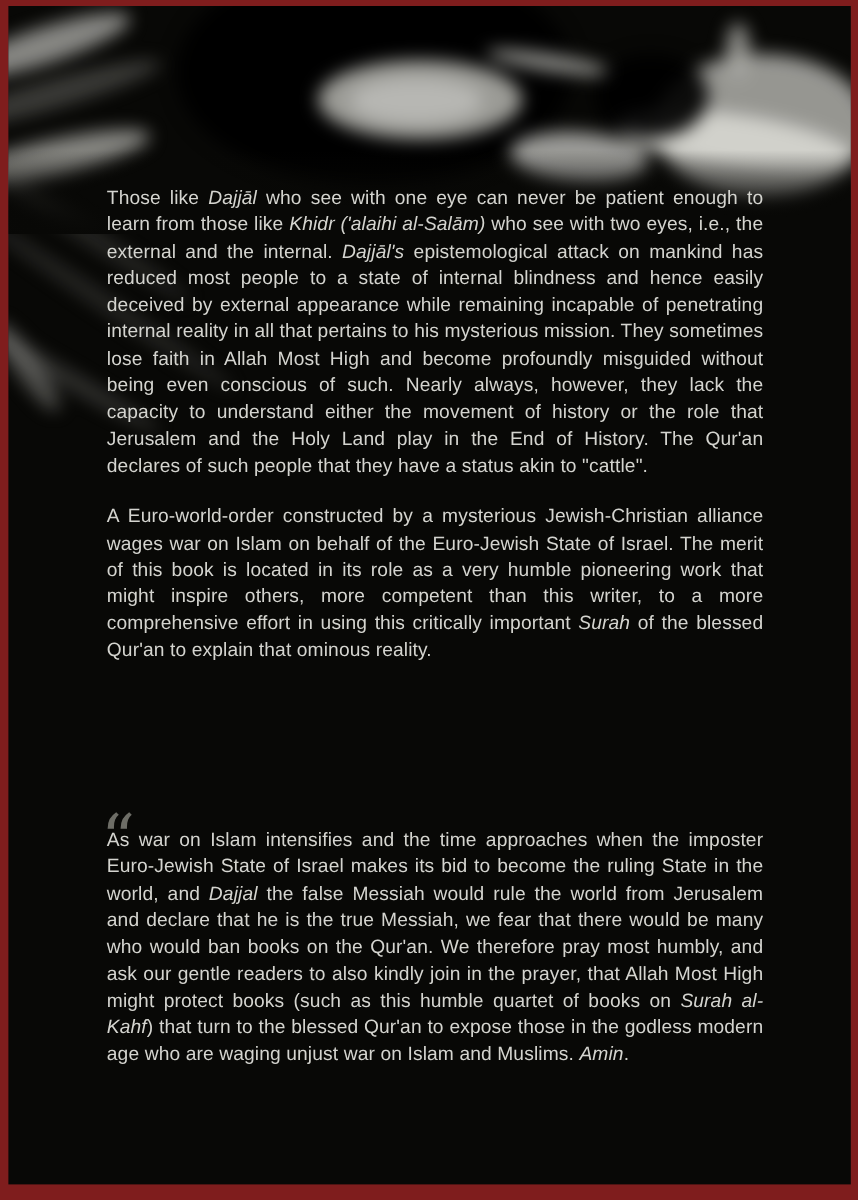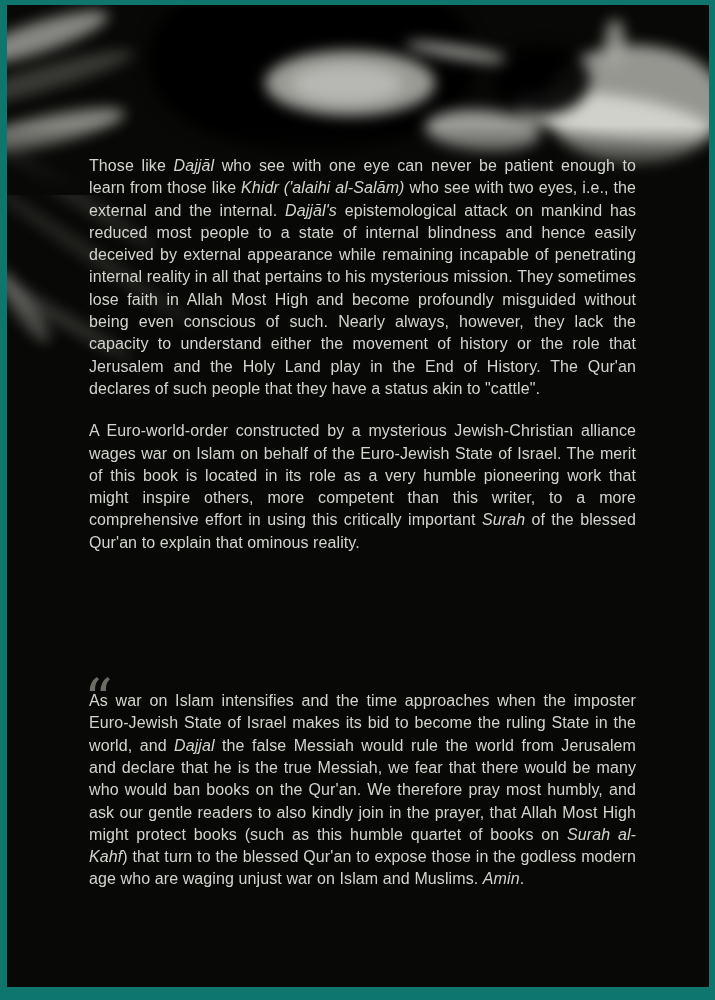--- a/index.html
+++ b/index.html
@@ -5,21 +5,21 @@
   html,body{margin:0;padding:0;}
   body{
     width:715px;height:1000px;
     background:#f6f6f3;
     font-family:"Liberation Sans", sans-serif;
     overflow:hidden;
     position:relative;
   }
   .scan-page{
     position:absolute; inset:0;
-    background:#0f766e;
+    background:#7f1d1d;
   }
   .cover{
     position:absolute;
     left:7px; top:5px; right:6px; bottom:13px;
     background:#080806;
     overflow:hidden;
   }
   
   .photo{
     position:absolute; left:0; top:0; width:100%; height:380px;

